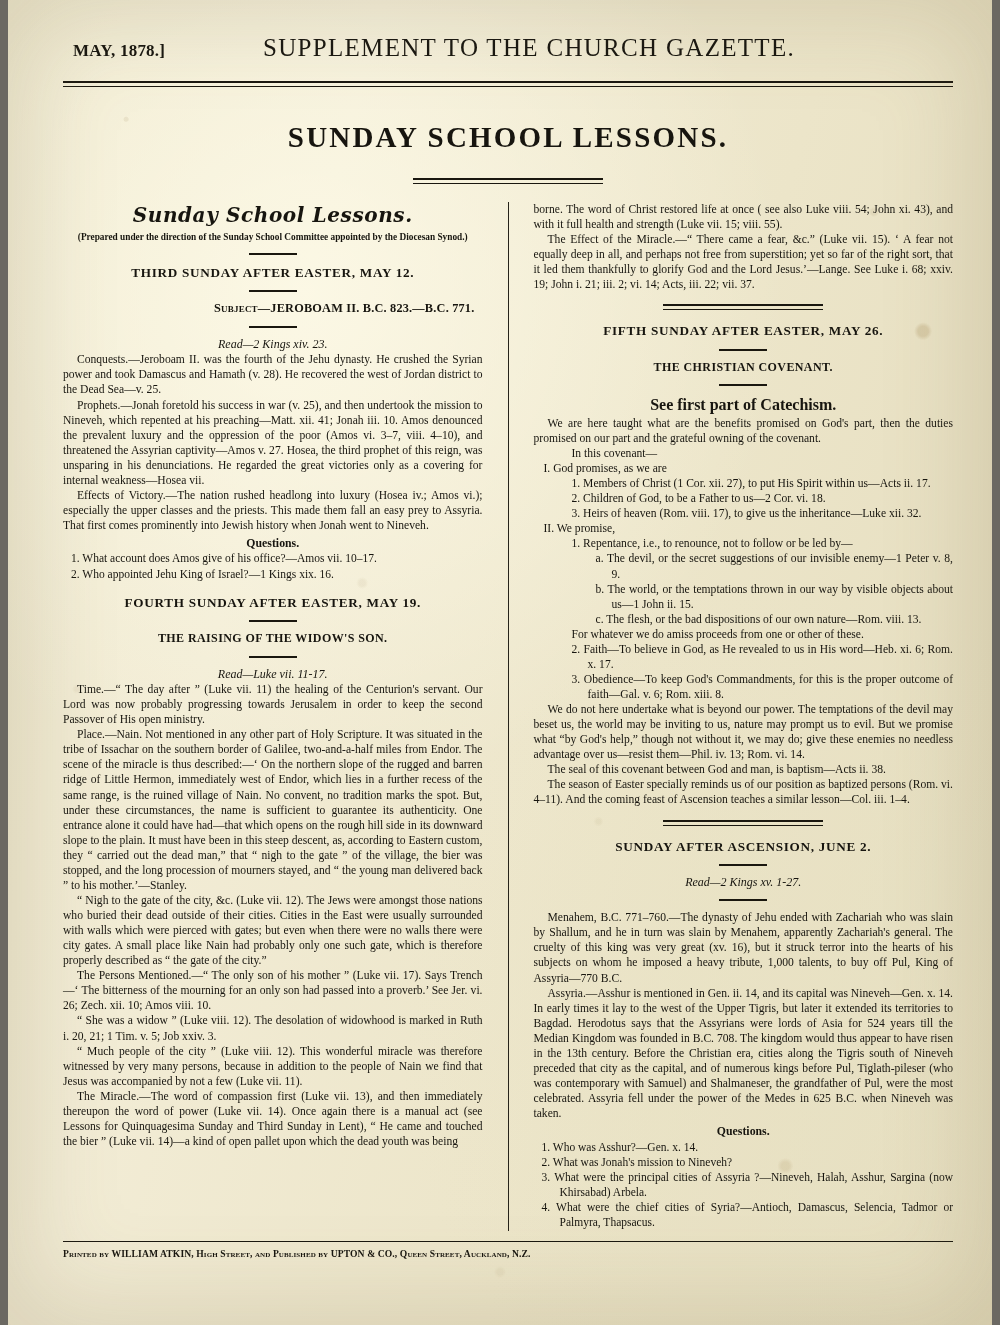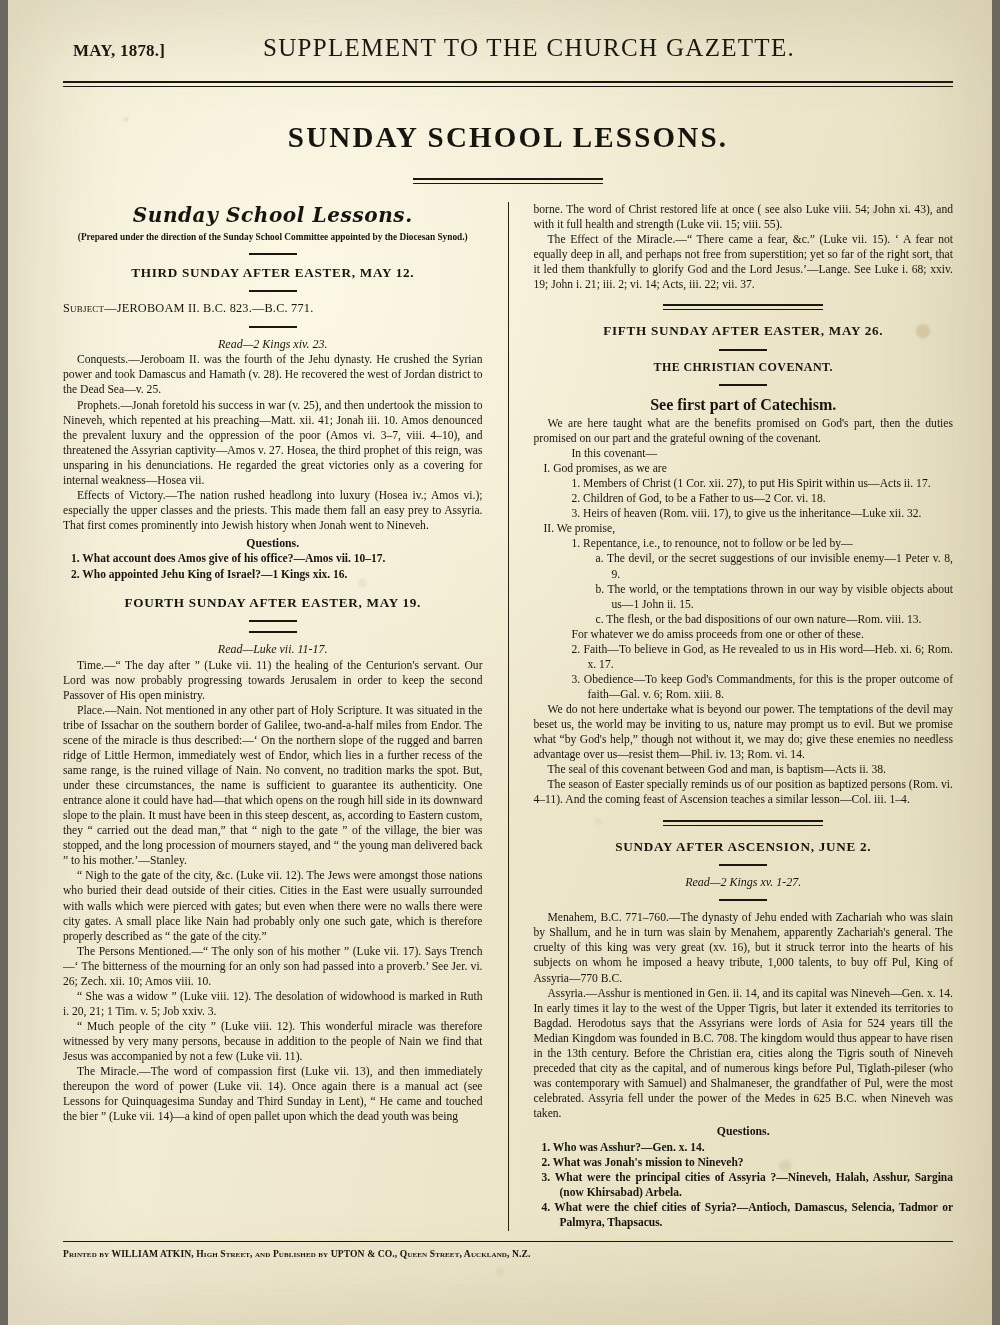--- a/index.html
+++ b/index.html
@@ -162,24 +162,24 @@
     margin: 0;
   }
   .sub-head {
     text-align: center;
     font-size: 12px;
     font-weight: bold;
     letter-spacing: 0.4px;
     margin: 0;
   }
   .subject-line {
-    text-align: left;
+    text-align: right;
     font-size: 12.3px;
-    font-weight: normal;
-    margin: 0;
+    font-weight: bold;
+    margin: 8px;
   }
   .read-line {
     text-align: center;
     font-size: 12px;
     margin: 0;
   }
   .centered-note {
     text-align: center;
     font-size: 16px;
     font-weight: bold;
@@ -188,21 +188,21 @@
   .questions-head {
     text-align: center;
     font-size: 11.8px;
     font-weight: bold;
     margin: 3px 0 0 0;
   }
   .qlist {
     margin: 0;
     padding: 0;
     list-style: none;
-    font-weight: bold;
+    font-weight: normal;
     font-size: 11.5px;
     line-height: 1.32;
   }
   .qlist li {
     padding-left: 18px;
     text-indent: -18px;
     margin-left: 8px;
   }
 
   
@@ -291,20 +291,21 @@
 
         <div class="questions-head">Questions.</div>
         <ul class="qlist">
           <li>1. What account does Amos give of his office?—Amos vii. 10–17.</li>
           <li>2. Who appointed Jehu King of Israel?—1 Kings xix. 16.</li>
         </ul>
 
         <div class="spacer-m"></div>
         <div class="sec-head">FOURTH SUNDAY AFTER EASTER, MAY 19.</div>
         <div class="dash-rule"></div>
+        <div class="sub-head sc">THE RAISING OF THE WIDOW'S SON.</div>
         <div class="dash-rule"></div>
         <div class="read-line it">Read—Luke vii. 11-17.</div>
 
         <p>Time.—“ The day after ” (Luke vii. 11) the healing of the Centurion's servant. Our Lord was now probably progressing towards Jerusalem in order to keep the second Passover of His open ministry.</p>
         <p>Place.—Nain. Not mentioned in any other part of Holy Scripture. It was situated in the tribe of Issachar on the southern border of Galilee, two-and-a-half miles from Endor. The scene of the miracle is thus described:—‘ On the northern slope of the rugged and barren ridge of Little Hermon, immediately west of Endor, which lies in a further recess of the same range, is the ruined village of Nain. No convent, no tradition marks the spot. But, under these circumstances, the name is sufficient to guarantee its authenticity. One entrance alone it could have had—that which opens on the rough hill side in its downward slope to the plain. It must have been in this steep descent, as, according to Eastern custom, they “ carried out the dead man,” that “ nigh to the gate ” of the village, the bier was stopped, and the long procession of mourners stayed, and “ the young man delivered back ” to his mother.’—Stanley.</p>
         <p>“ Nigh to the gate of the city, &amp;c. (Luke vii. 12). The Jews were amongst those nations who buried their dead outside of their cities. Cities in the East were usually surrounded with walls which were pierced with gates; but even when there were no walls there were city gates. A small place like Nain had probably only one such gate, which is therefore properly described as “ the gate of the city.”</p>
         <p>The Persons Mentioned.—“ The only son of his mother ” (Luke vii. 17). Says Trench—‘ The bitterness of the mourning for an only son had passed into a proverb.’ See Jer. vi. 26; Zech. xii. 10; Amos viii. 10.</p>
         <p>“ She was a widow ” (Luke viii. 12). The desolation of widowhood is marked in Ruth i. 20, 21; 1 Tim. v. 5; Job xxiv. 3.</p>
         <p>“ Much people of the city ” (Luke viii. 12). This wonderful miracle was therefore witnessed by very many persons, because in addition to the people of Nain we find that Jesus was accompanied by not a few (Luke vii. 11).</p>
         <p>The Miracle.—The word of compassion first (Luke vii. 13), and then immediately thereupon the word of power (Luke vii. 14). Once again there is a manual act (see Lessons for Quinquagesima Sunday and Third Sunday in Lent), “ He came and touched the bier ” (Luke vii. 14)—a kind of open pallet upon which the dead youth was being</p>

